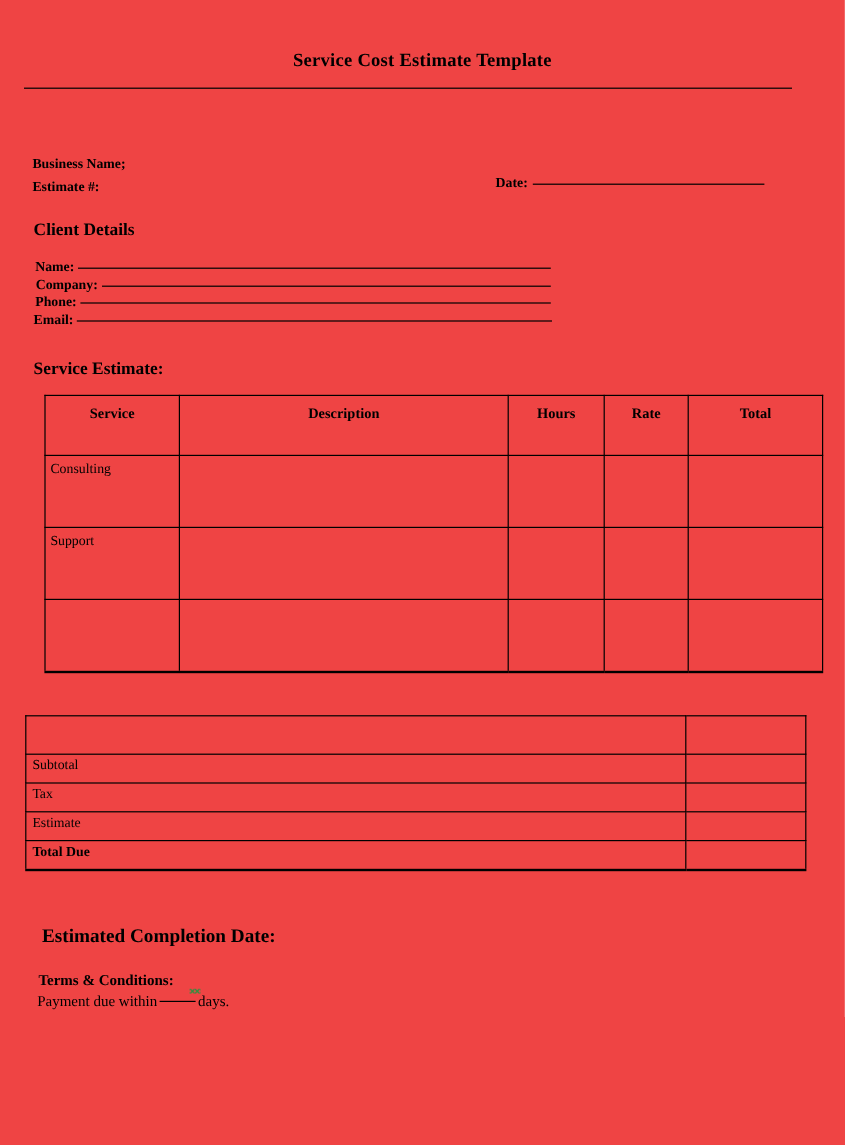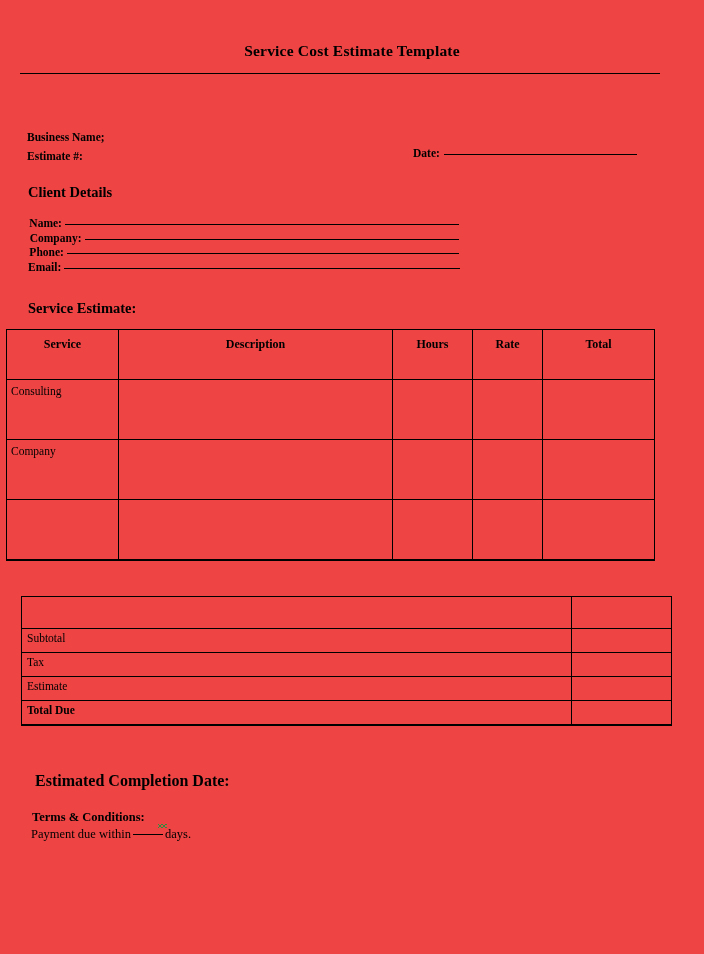--- a/index.html
+++ b/index.html
@@ -112,21 +112,21 @@
     top: -2px;
   }
   .rule-name    { width: 394px; }
   .rule-company { width: 374px; }
   .rule-phone   { width: 392px; }
   .rule-email   { width: 396px; }
 
   
   .service-table {
     position: absolute;
-    left: 6px;
+    left: 37px;
     top: 329px;
     width: 648px;
     border-collapse: collapse;
     table-layout: fixed;
     font-size: 11.5px;
     border-radius: 32px;
   }
   .service-table th,
   .service-table td {
     border: 1.1px solid #000;
@@ -283,21 +283,21 @@
     </thead>
     <tbody>
       <tr>
         <td>Consulting</td>
         <td></td>
         <td></td>
         <td></td>
         <td></td>
       </tr>
       <tr>
-        <td>Company</td>
+        <td>Support</td>
         <td></td>
         <td></td>
         <td></td>
         <td></td>
       </tr>
       <tr>
         <td></td>
         <td></td>
         <td></td>
         <td></td>

